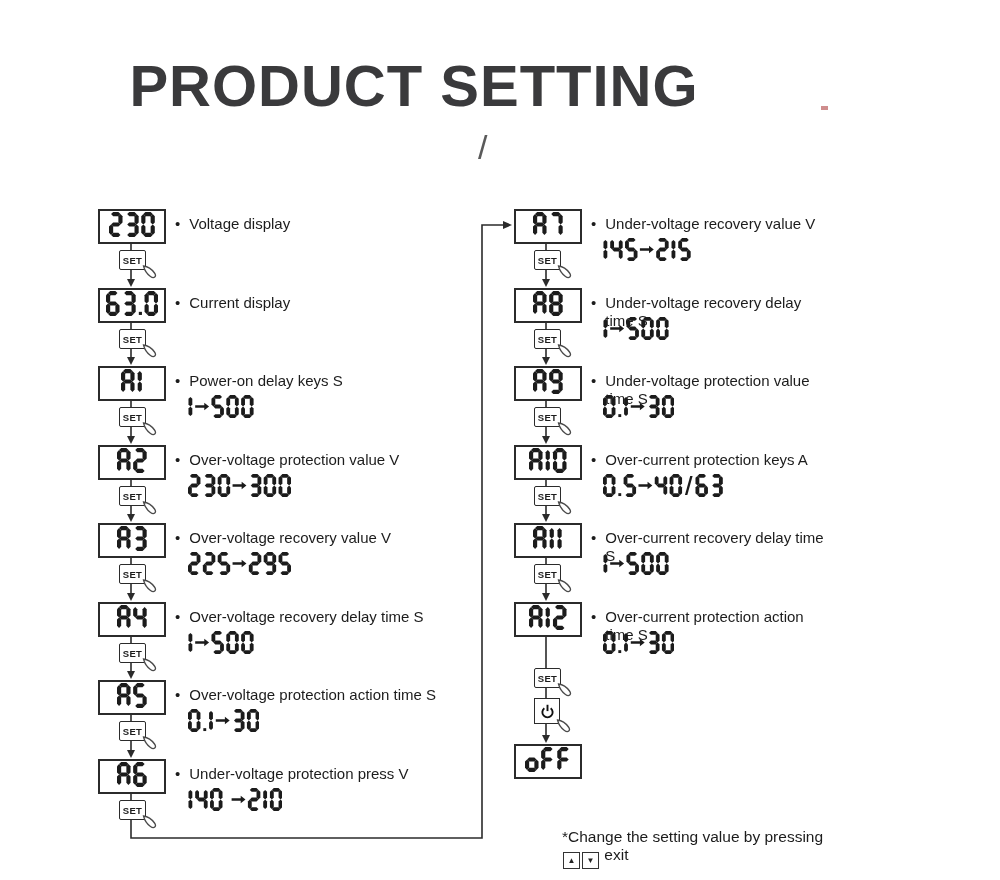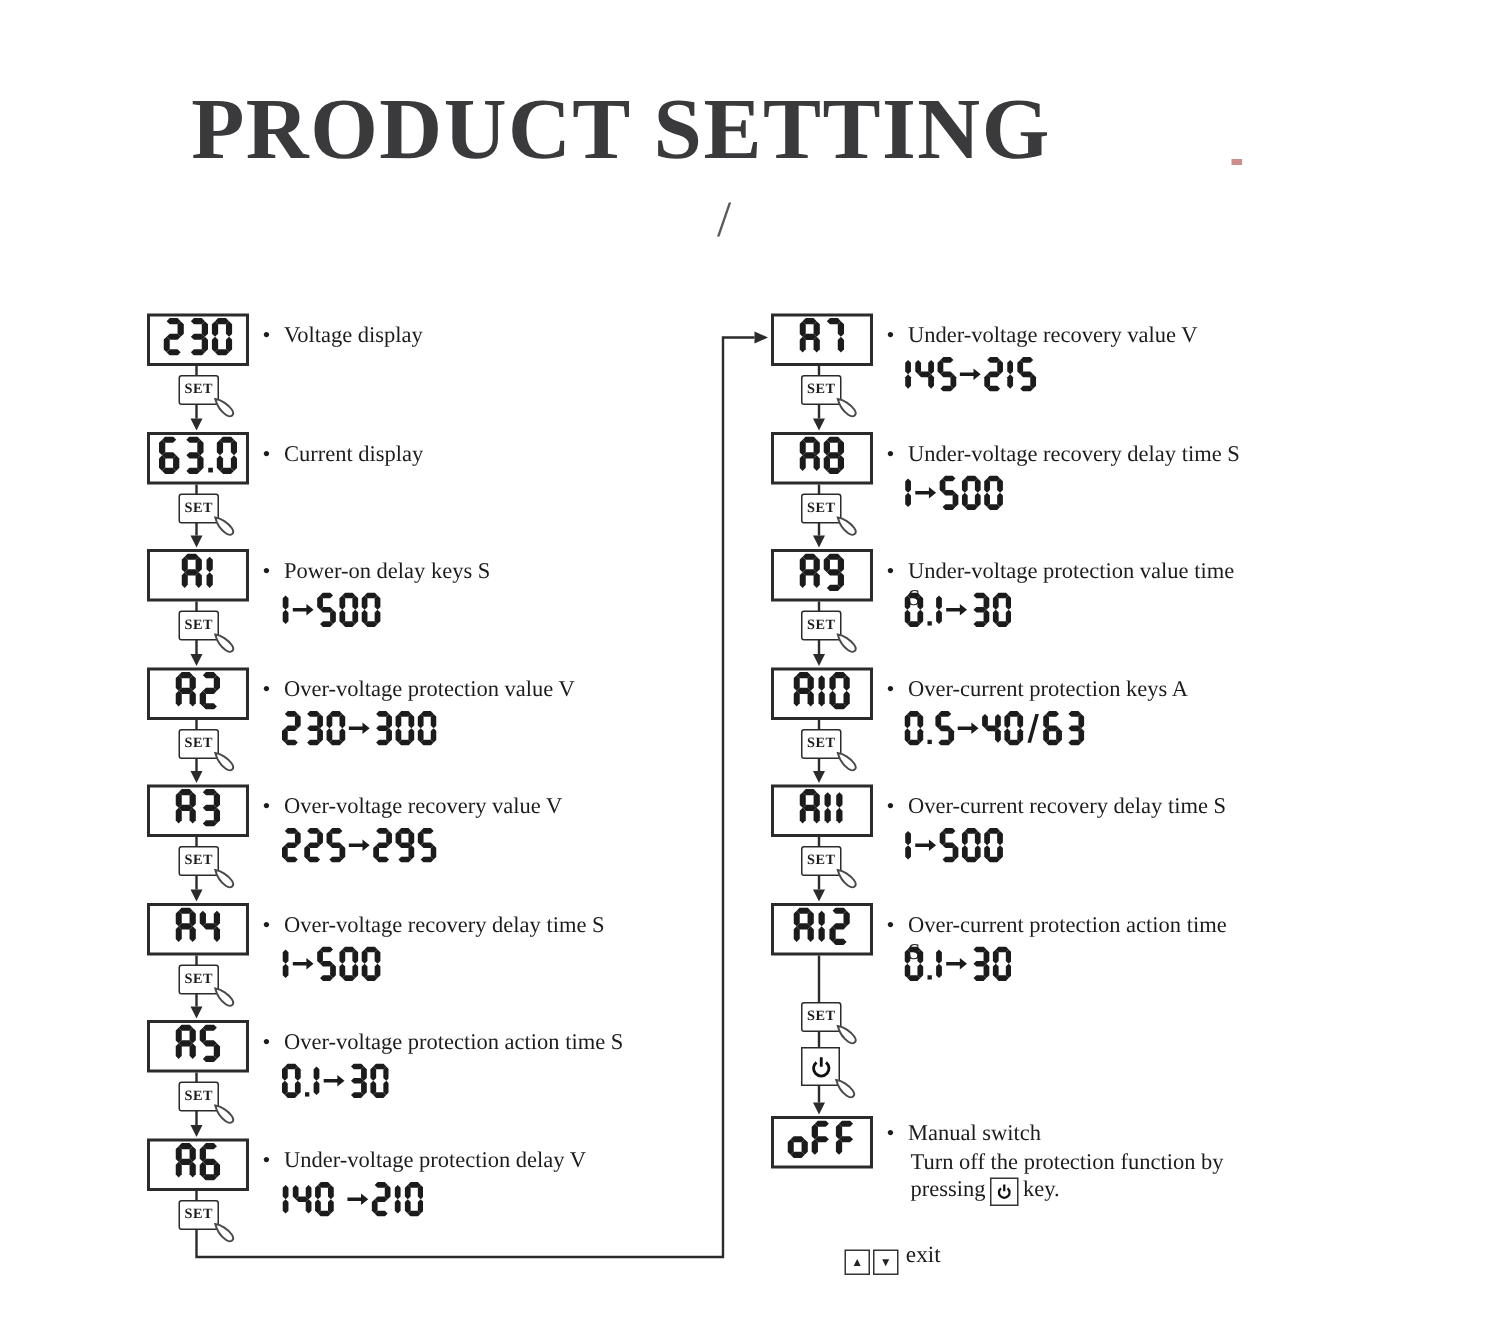--- a/index.html
+++ b/index.html
@@ -1,17 +1,17 @@
 <!DOCTYPE html>
 <html><head>
 <meta charset="utf-8">
 <style>
   html,body{margin:0;padding:0;background:#fff;}
   .canvas{position:relative;width:828px;height:880px;background:#ffffff;overflow:hidden;
-          font-family:Liberation Serif, serif;color:#1c1c1c;}
+          font-family:Liberation Sans, sans-serif;color:#1c1c1c;}
   .abs{position:absolute;}
   .title{left:0;right:0;top:52px;text-align:center;font-size:58px;font-weight:bold;
          color:#3a3a3c;letter-spacing:1px;z-index:2;}
   .slash{left:478px;top:128px;font-size:34px;color:#5a5a5a;z-index:2;}
   .sliver{right:0;top:106px;width:7px;height:4px;background:#cf8d8d;z-index:2;}
   .overlay{left:0;top:0;z-index:1;pointer-events:none;}
   .lcd{width:64px;height:31px;border:2px solid #2b2b2b;background:#fff;display:flex;
        align-items:center;justify-content:center;z-index:2;}
   .desc{display:flex;align-items:flex-start;font-size:15px;line-height:18px;z-index:2;}
   .bullet{margin-right:9px;font-size:15px;}
@@ -362,21 +362,21 @@
           <polygon points="35,4 39,0 49,0 53,4 49,8 39,8"></polygon>
           <polygon points="53,24 57,28 57,40 53,44 49,40 49,28"></polygon>
           <polygon points="35,44 39,40 49,40 53,44 49,48 39,48"></polygon>
           <polygon points="35,24 39,28 39,40 35,44 31,40 31,28"></polygon>
           <polygon points="35,4 39,8 39,20 35,24 31,20 31,8"></polygon>
           <polygon points="35,24 39,20 49,20 53,24 49,28 39,28"></polygon>
         </svg></span>
     </div>
   <div class="abs desc" style="left:175px;top:765px">
       <span class="bullet">•</span>
-      <span>Under-voltage protection delay V</span>
+      <span>Under-voltage protection press V</span>
     </div>
   <div class="abs range sevenseg" style="left:188px;top:788px"><svg xmlns="http://www.w3.org/2000/svg" viewBox="0 0 197 48" width="94.4" height="23" fill="#1b1b1b">
         <polygon points="5,4 9,8 9,20 5,24 1,20 1,8"></polygon>
         <polygon points="5,24 9,28 9,40 5,44 1,40 1,28"></polygon>
         <polygon points="37,4 41,8 41,20 37,24 33,20 33,8"></polygon>
         <polygon points="37,24 41,28 41,40 37,44 33,40 33,28"></polygon>
         <polygon points="19,4 23,8 23,20 19,24 15,20 15,8"></polygon>
         <polygon points="19,24 23,20 33,20 37,24 33,28 23,28"></polygon>
         <polygon points="50,4 54,0 64,0 68,4 64,8 54,8"></polygon>
         <polygon points="68,4 72,8 72,20 68,24 64,20 64,8"></polygon>
@@ -784,32 +784,23 @@
           <polygon points="35,4 39,0 49,0 53,4 49,8 39,8"></polygon>
           <polygon points="35,24 39,28 39,40 35,44 31,40 31,28"></polygon>
           <polygon points="35,4 39,8 39,20 35,24 31,20 31,8"></polygon>
           <polygon points="35,24 39,20 49,20 53,24 49,28 39,28"></polygon>
           <polygon points="66,4 70,0 80,0 84,4 80,8 70,8"></polygon>
           <polygon points="66,24 70,28 70,40 66,44 62,40 62,28"></polygon>
           <polygon points="66,4 70,8 70,20 66,24 62,20 62,8"></polygon>
           <polygon points="66,24 70,20 80,20 84,24 80,28 70,28"></polygon>
         </svg></span>
     </div>
-  <div class="abs note" style="left:591px;top:747px">
-    <div><span class="bullet">•</span><span>Manual switch</span></div>
-    <div style="padding-left:16px">Turn off the protection function by</div>
-    <div style="padding-left:16px"><span>pressing</span><span class="inlinepower">
-          <svg width="13" height="13" viewBox="0 0 24 24">
-            <path d="M8.0,7.8 A6.5,6.5 0 1 0 16.0,7.8" fill="none" stroke="#111" stroke-width="2.8"></path>
-            <line x1="12" y1="3" x2="12" y2="11.5" stroke="#111" stroke-width="2.8"></line>
-          </svg>
-        </span><span>key.</span></div>
-  </div>
 
   <div class="abs foot" style="left:562px;top:828px">
+    <span>*Change the setting value by pressing</span>
     <span class="arrowkey">
         <span>▲</span>
       </span><span class="arrowkey">
         <span>▼</span>
       </span>
     <span>exit</span>
   </div>
 
 </div>
 

